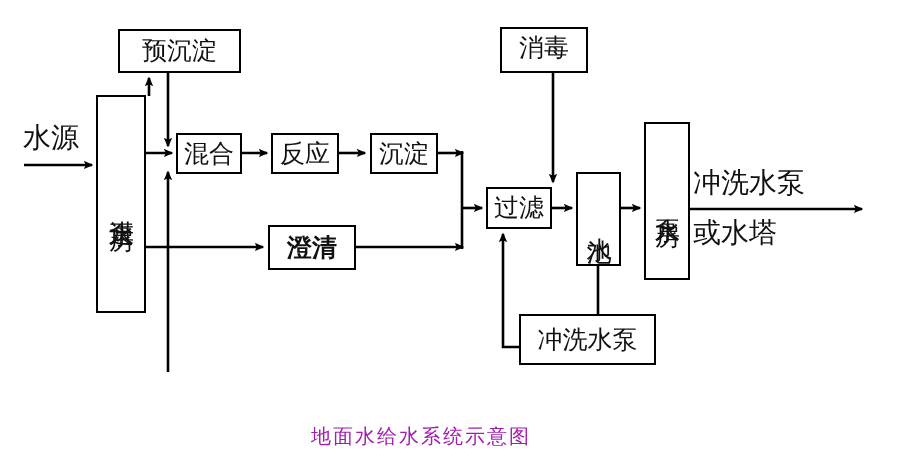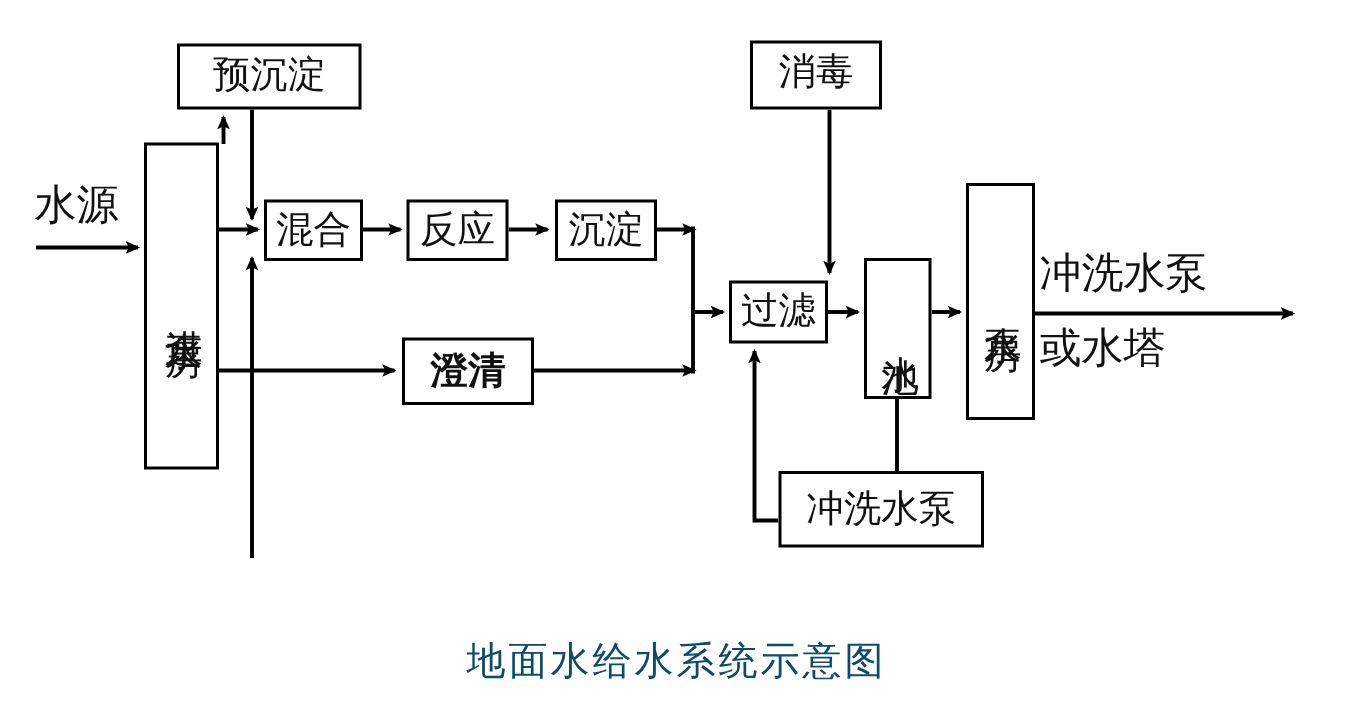--- a/index.html
+++ b/index.html
@@ -34,22 +34,22 @@
   .v-node{font-size:25px;writing-mode:vertical-rl;text-orientation:upright;letter-spacing:2px;line-height:1.04;}
   .label{
     position:absolute;
     font-size:28px;
     color:#111111;
     white-space:nowrap;
     line-height:1;
   }
   .caption{
     position:absolute;
-    font-size:26px;
-    color:#0c4a6e;
+    font-size:20px;
+    color:#a21caf;
     white-space:nowrap;
     letter-spacing:2px;
   }
   svg{display:block;}
   .ln{stroke:#000000;stroke-width:2.6;fill:none;}
   .ar{fill:#000000;}
 </style>
 </head>
 <body>
 

